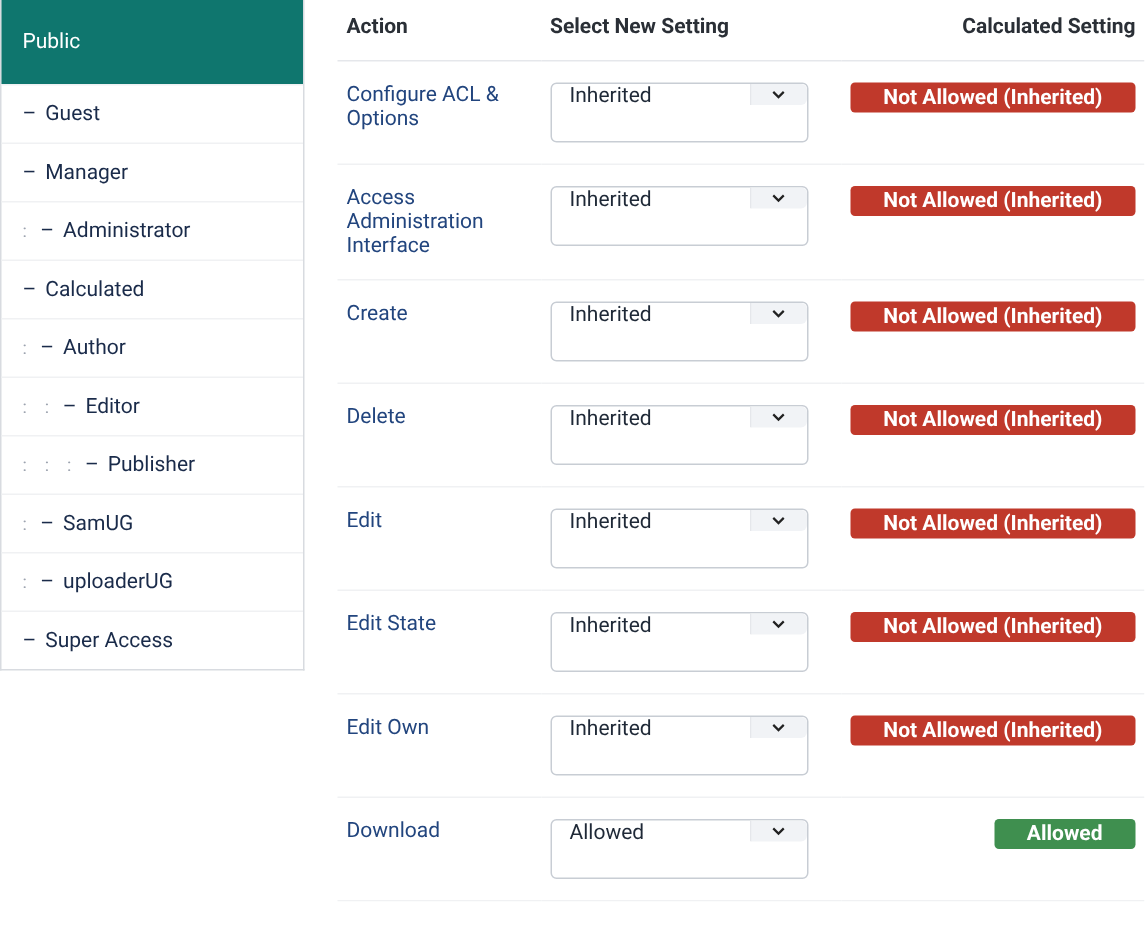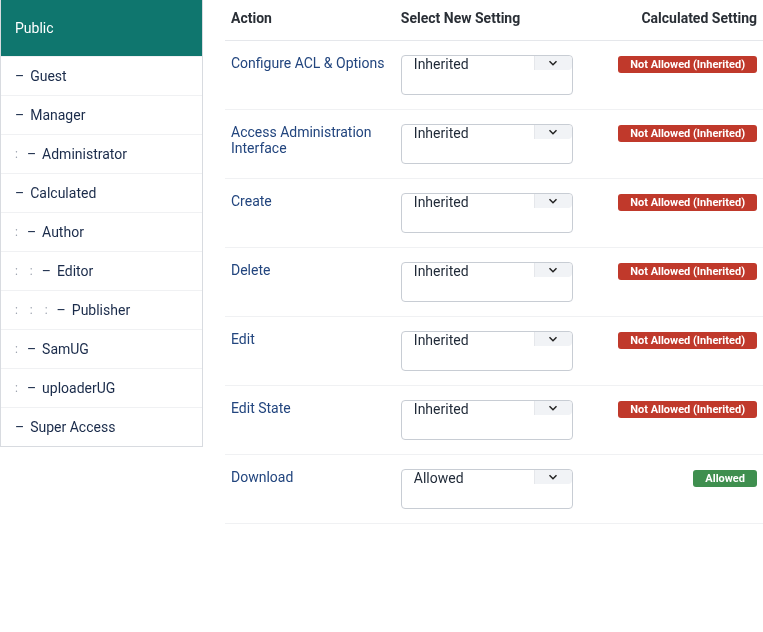--- a/index.html
+++ b/index.html
@@ -116,23 +116,23 @@
     border-top-right-radius: 4px;
     border-bottom-right-radius: 4px;
   }
   .select-arrow svg {
     width: 14px;
     height: 14px;
   }
   .badge {
     display: inline-block;
     color: #ffffff;
-    font-size: 11px;
+    font-size: 14px;
     font-weight: 700;
-    padding: 3px 12px;
+    padding: 3px 22px;
     border-radius: 3px;
     line-height: 1;
   }
   .badge-red { background: #c0392b; }
   .badge-green { background: #3f8f4f; }
 </style>
 </head>
 <body>
 
 <div class="layout">
@@ -292,20 +292,34 @@
               <div class="select-arrow">
                 <svg viewBox="0 0 24 24" fill="none" stroke="#222" stroke-width="2.5">
                     <polyline points="6 9 12 15 18 9"></polyline>
                   </svg>
               </div>
             </div>
           </td>
           <td class="calc-cell"><span class="badge badge-red">Not Allowed (Inherited)</span></td>
         </tr>
 
+        <tr>
+          <td class="action-cell">Edit Own</td>
+          <td class="select-cell">
+            <div class="select-box">
+              <div class="select-value">Inherited</div>
+              <div class="select-arrow">
+                <svg viewBox="0 0 24 24" fill="none" stroke="#222" stroke-width="2.5">
+                    <polyline points="6 9 12 15 18 9"></polyline>
+                  </svg>
+              </div>
+            </div>
+          </td>
+          <td class="calc-cell"><span class="badge badge-red">Not Allowed (Inherited)</span></td>
+        </tr>
 
         <tr>
           <td class="action-cell">Download</td>
           <td class="select-cell">
             <div class="select-box">
               <div class="select-value">Allowed</div>
               <div class="select-arrow">
                 <svg viewBox="0 0 24 24" fill="none" stroke="#222" stroke-width="2.5">
                     <polyline points="6 9 12 15 18 9"></polyline>
                   </svg>

